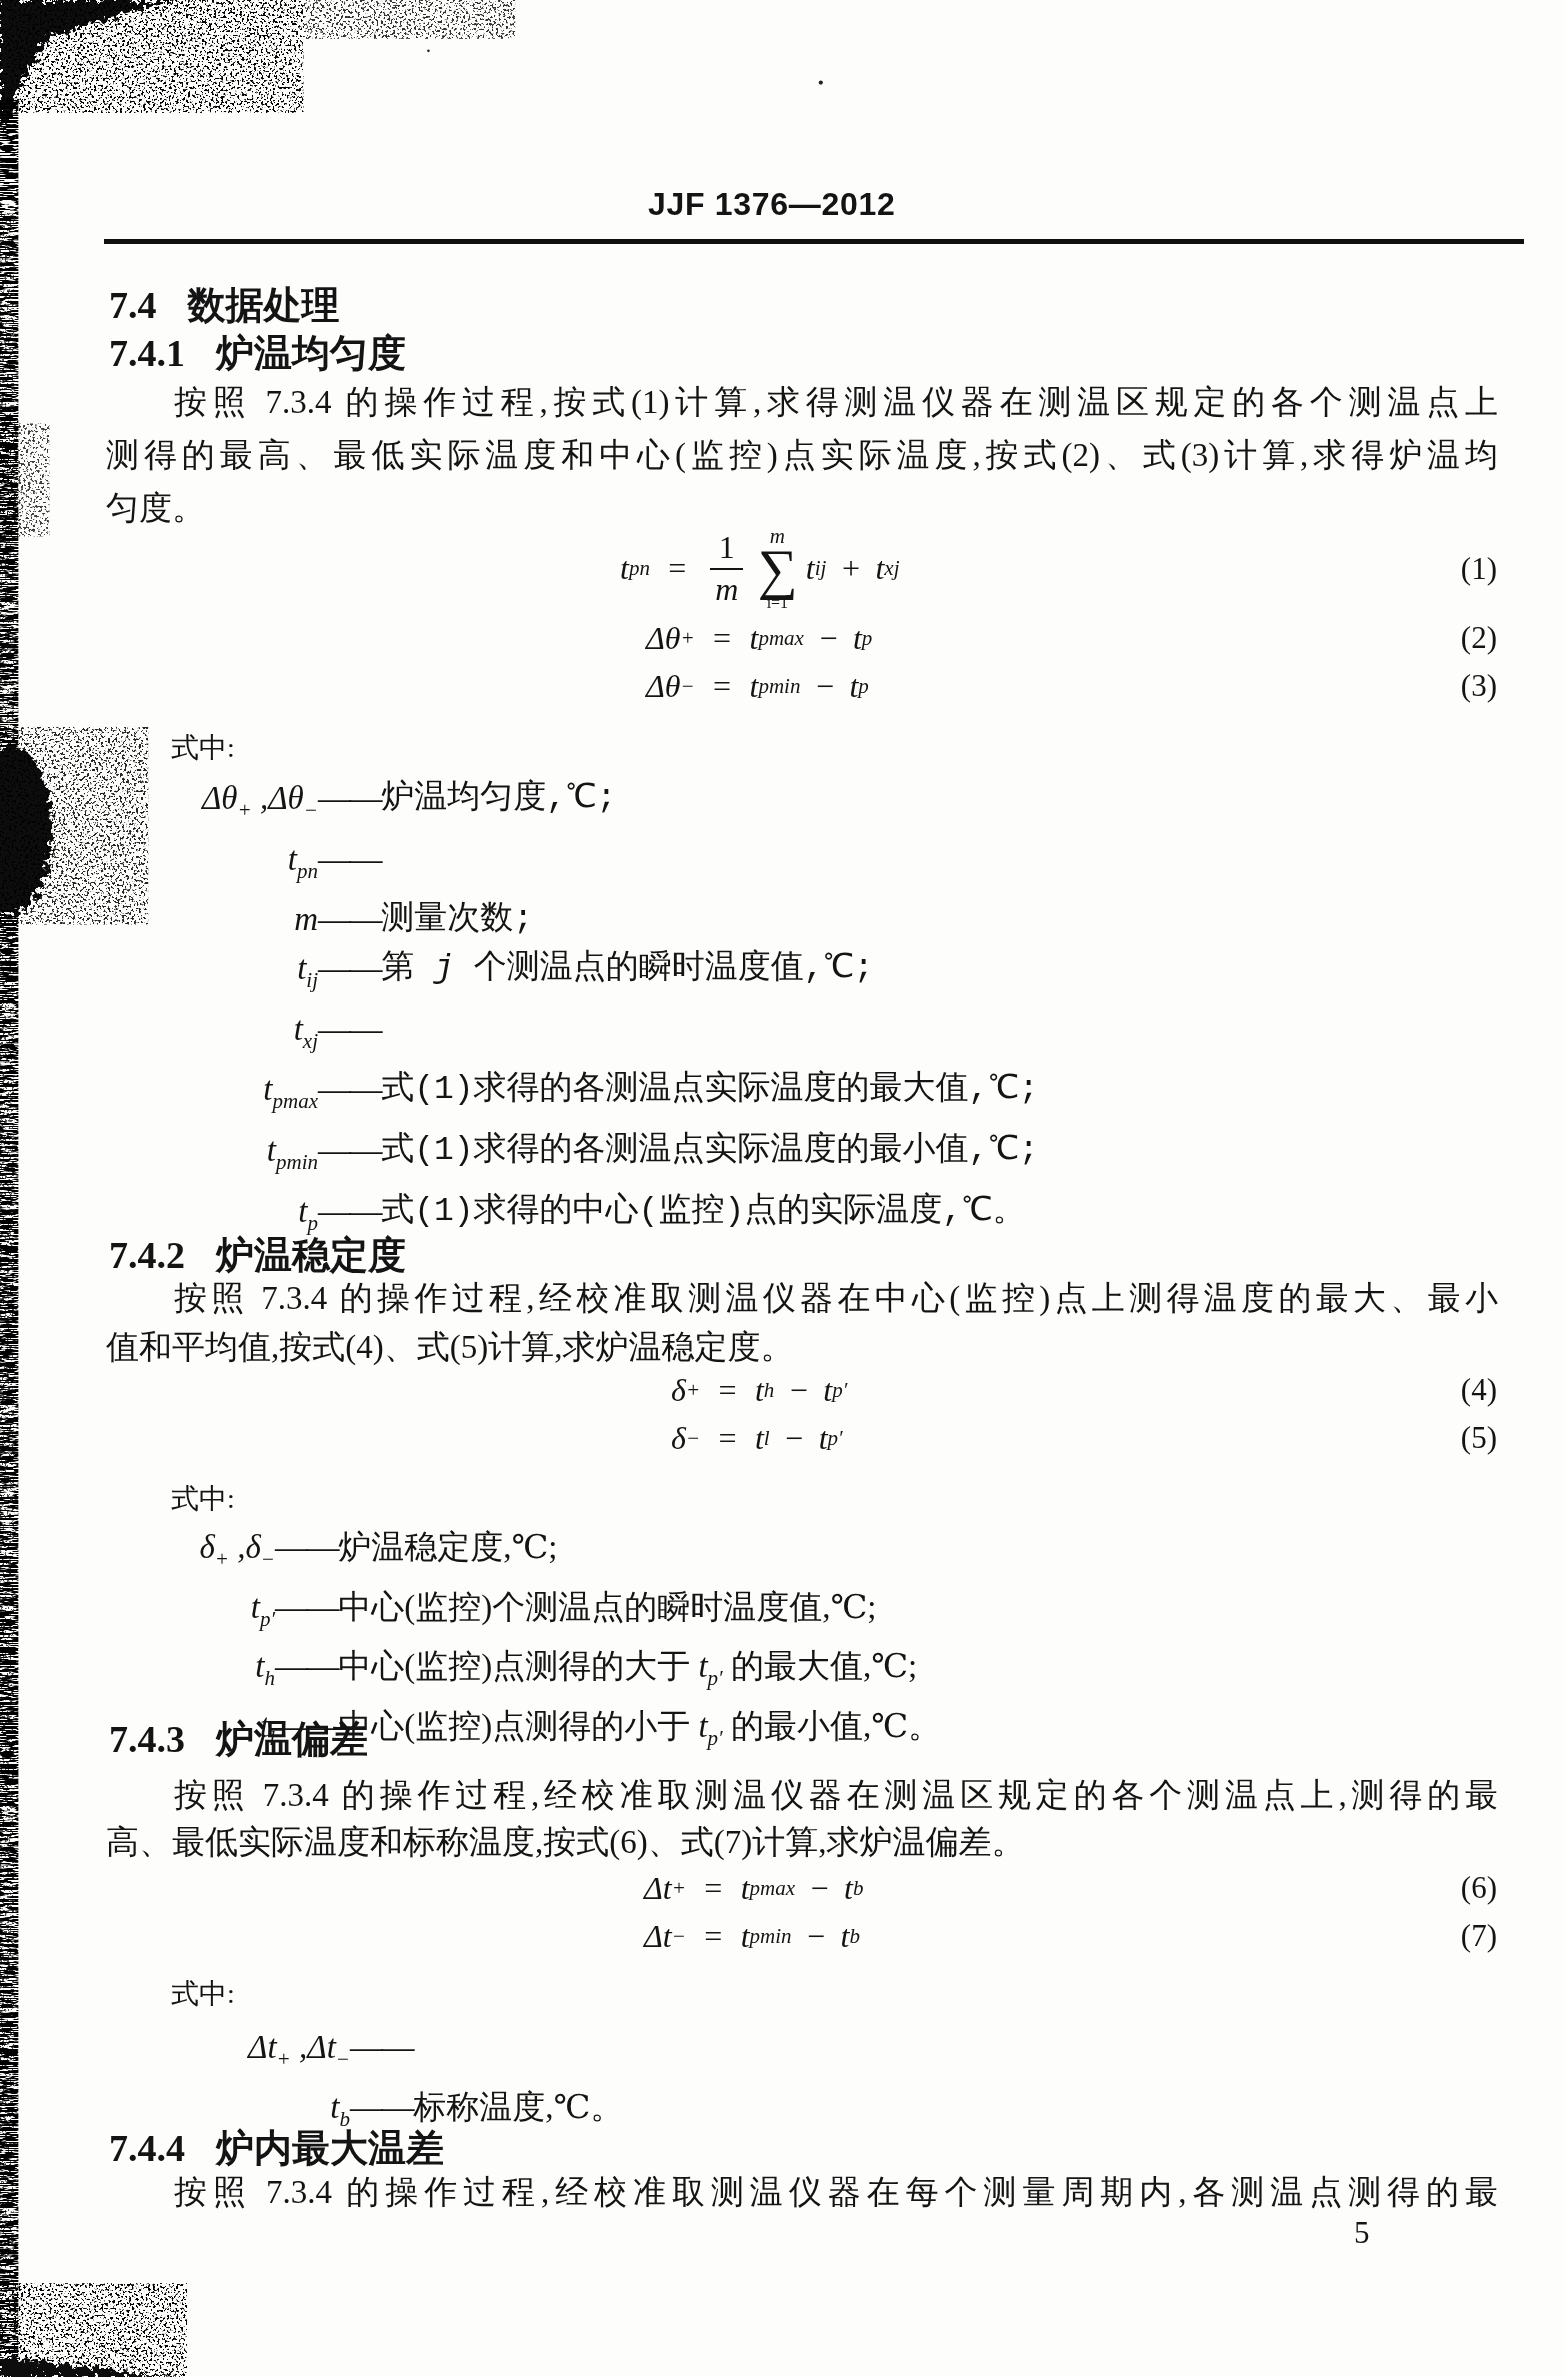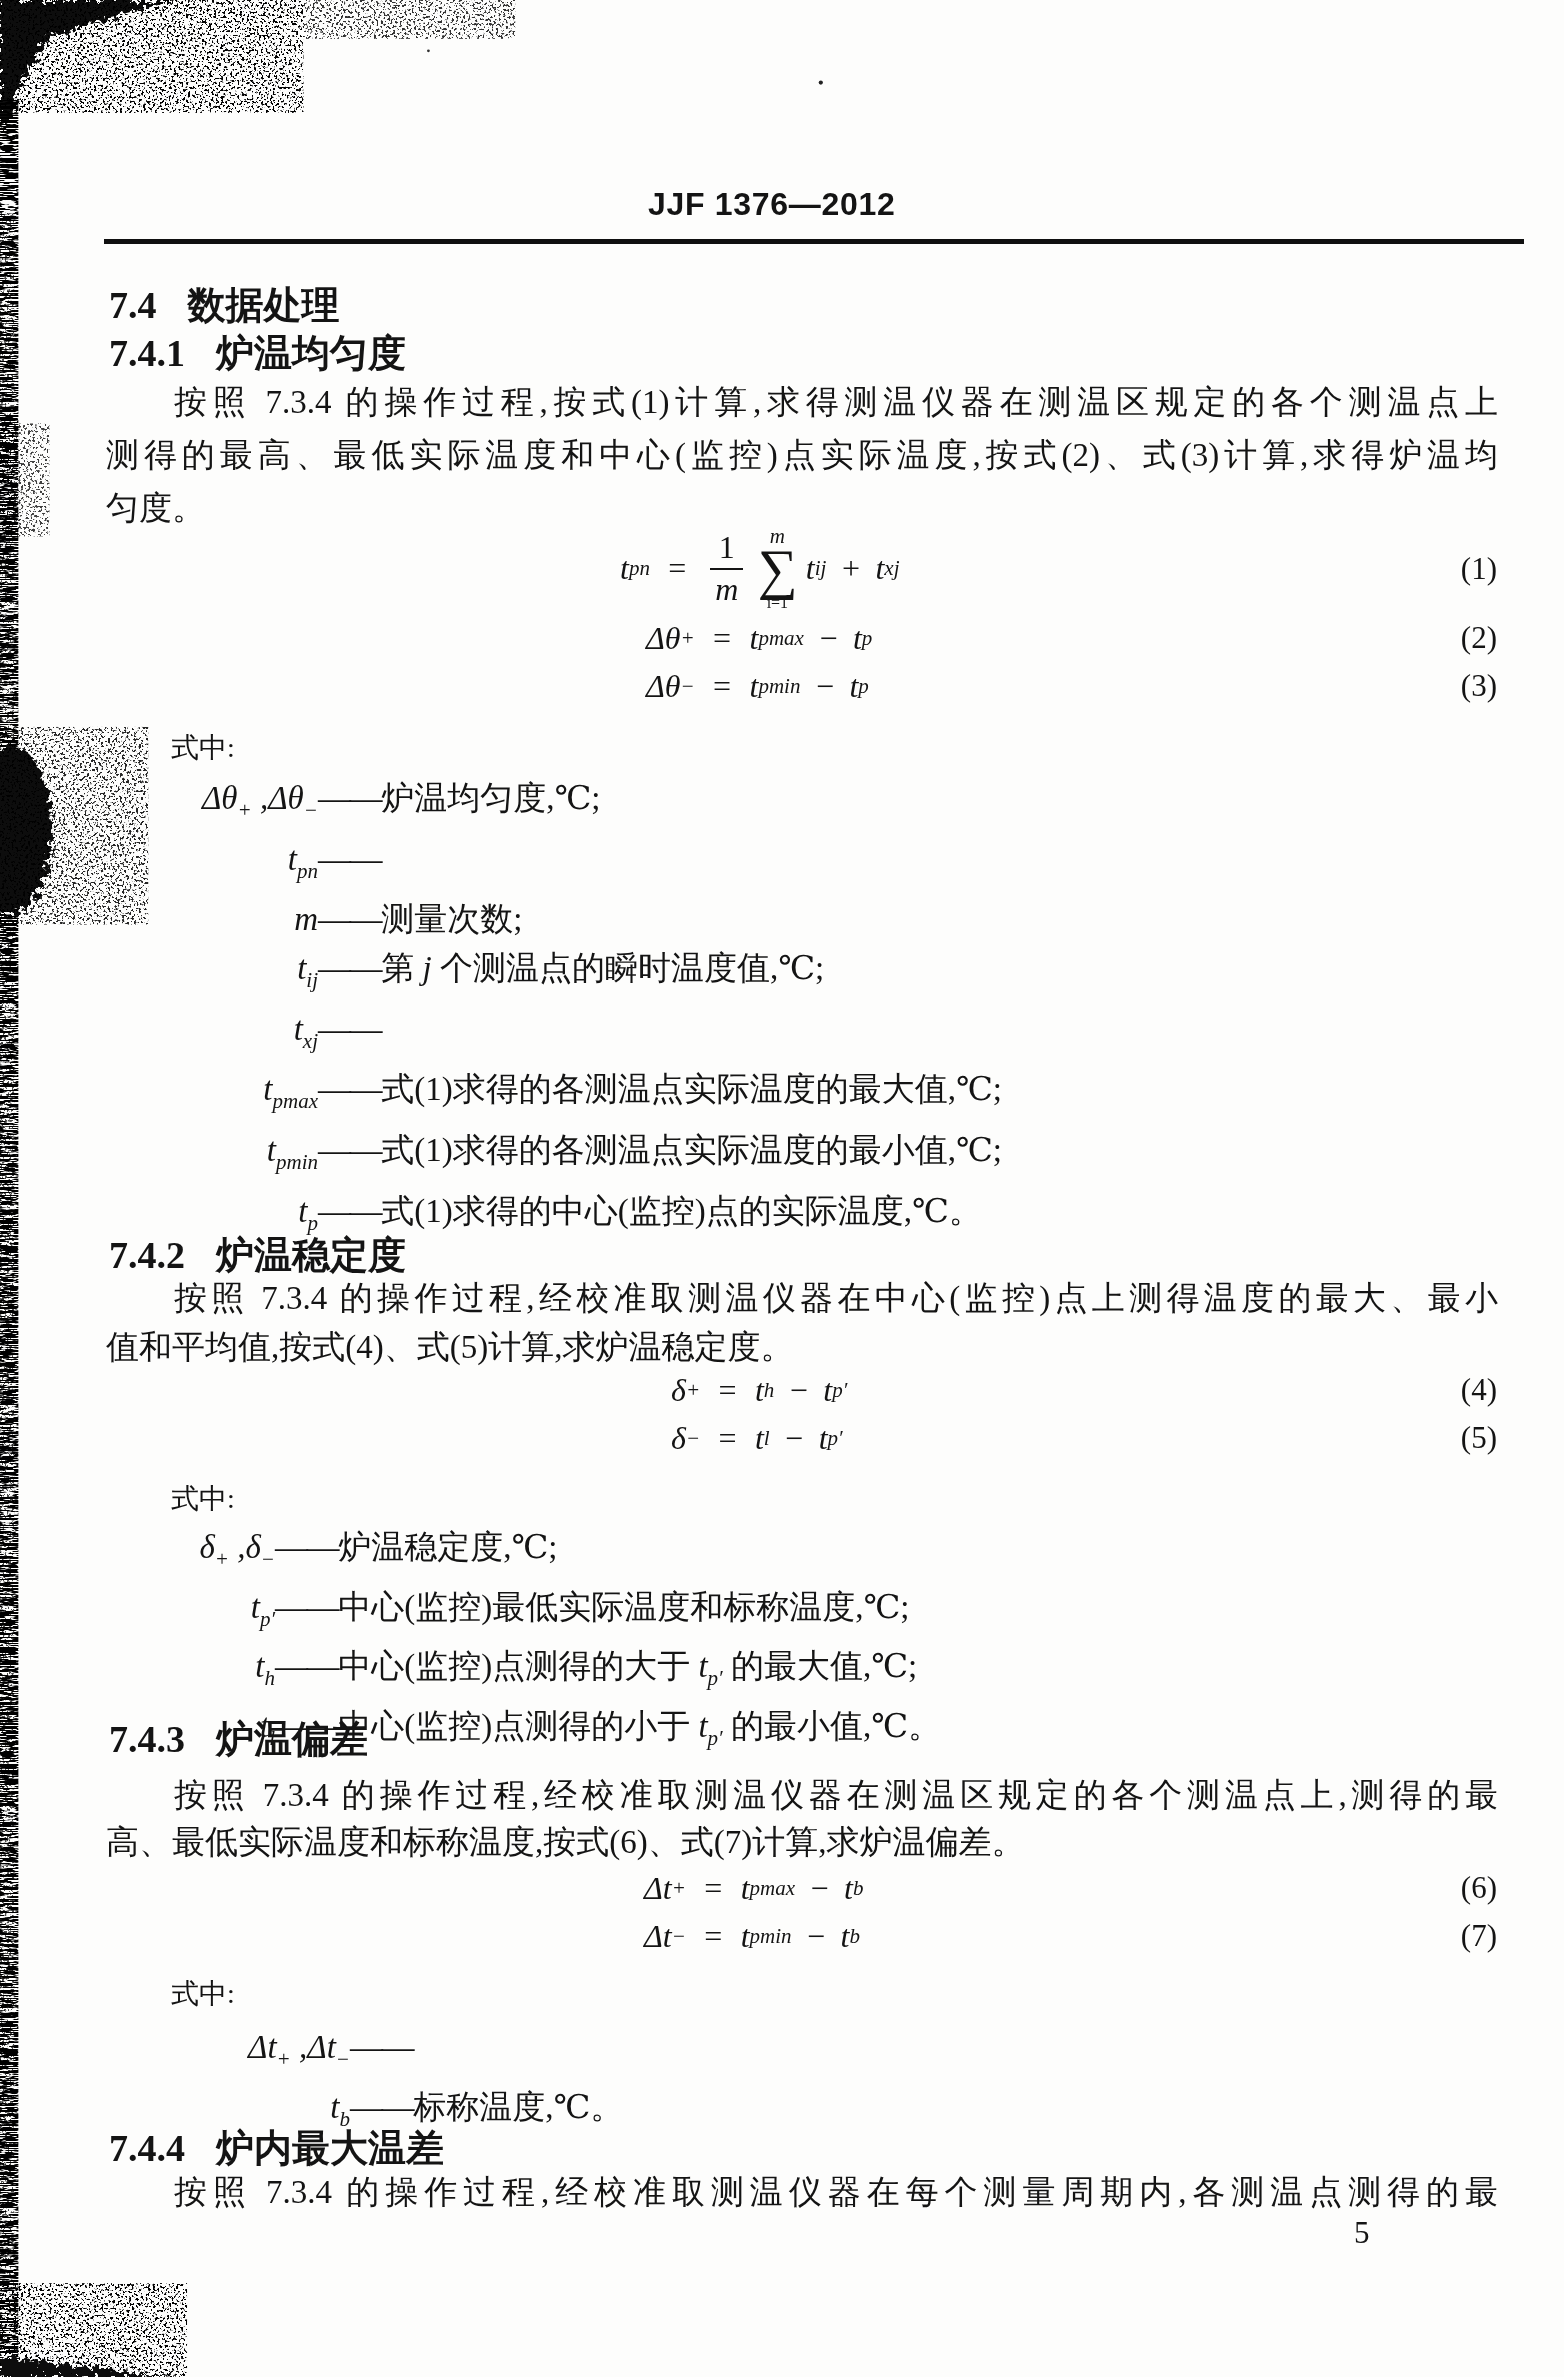--- a/index.html
+++ b/index.html
@@ -19,21 +19,21 @@
   .indent{padding-left:68px;}
   .where{left:171px;font-size:28px;white-space:nowrap;}
   .defs{left:106px;width:1392px;font-size:33px;}
   .def-row{display:flex;align-items:flex-start;}
   .def-sym{text-align:right;white-space:nowrap;}
   .d1 .def-sym{flex:0 0 212px;}
   .d2 .def-sym{flex:0 0 169px;}
   .d3 .def-sym{flex:0 0 244px;}
   .def-dash{flex:0 0 auto;letter-spacing:-1.4px;}
   .def-desc{flex:1 1 auto;text-align:left;}
-  .d1 .def-desc{max-width:1045px;}
+  .d1 .def-desc{max-width:1045px;font-family:Liberation Mono, monospace;}
   .vb{font-style:italic;}
   sub{font-size:21px;font-style:italic;}
   .f-row{left:106px;width:1391px;display:flex;align-items:center;font-size:32px;}
   .f-expr{display:inline-flex;align-items:center;white-space:nowrap;}
   .f-label{margin-left:auto;font-size:31px;}
   .op{margin:0 15.5px;font-style:normal;}
   .eq{margin:0 18.4px;}
   .frac{display:inline-flex;flex-direction:column;align-items:center;margin:0 5.6px;line-height:1.1;}
   .frac-num{font-style:normal;padding:0 8.5px 2.8px;border-bottom:2.8px solid #141414;}
   .frac-den{font-style:italic;padding-top:1.4px;}
@@ -227,21 +227,21 @@
 
   <div class="layer defs d2" style="top:1523px;line-height:48px">
     <div class="def-row">
       <span class="def-sym"><i class="vb">δ</i><sub>+</sub><i class="vb"> ,δ</i><sub>−</sub></span>
       <span class="def-dash">——</span>
       <span class="def-desc"><span>炉温稳定度,℃;</span></span>
     </div>
     <div class="def-row">
       <span class="def-sym"><i class="vb">t</i><sub>p′</sub></span>
       <span class="def-dash">——</span>
-      <span class="def-desc"><span>中心(监控)最低实际温度和标称温度,℃;</span></span>
+      <span class="def-desc"><span>中心(监控)个测温点的瞬时温度值,℃;</span></span>
     </div>
     <div class="def-row">
       <span class="def-sym"><i class="vb">t</i><sub>h</sub></span>
       <span class="def-dash">——</span>
       <span class="def-desc"><span>中心(监控)点测得的大于 </span><i class="vb">t</i><sub>p′</sub><span> 的最大值,℃;</span></span>
     </div>
     <div class="def-row">
       <span class="def-sym"><i class="vb">t</i><sub>l</sub></span>
       <span class="def-dash">——</span>
       <span class="def-desc"><span>中心(监控)点测得的小于 </span><i class="vb">t</i><sub>p′</sub><span> 的最小值,℃。</span></span>

